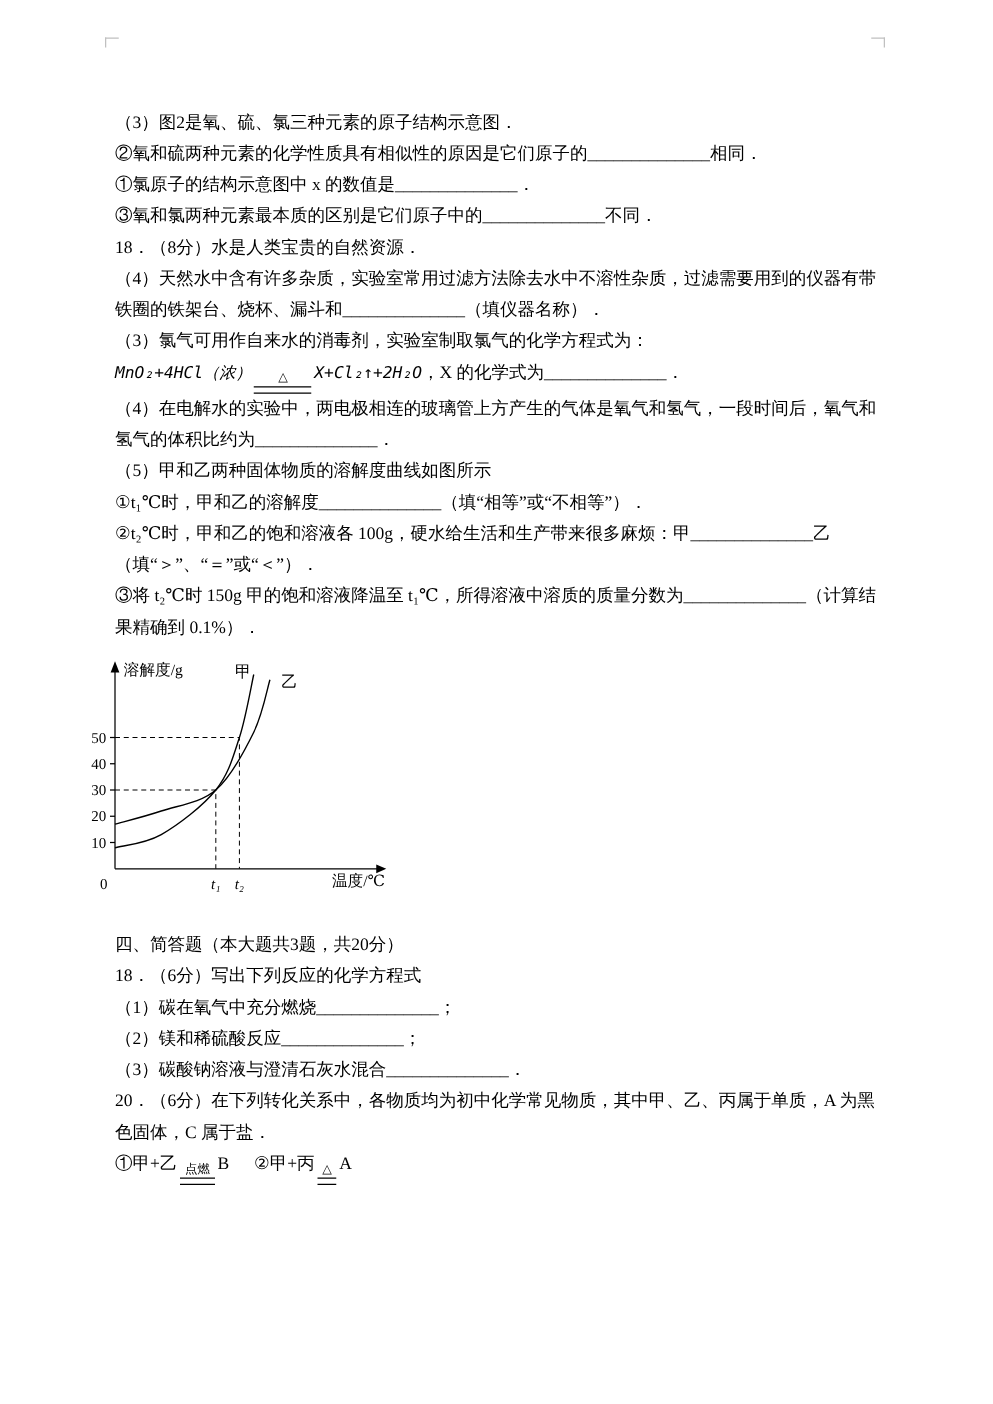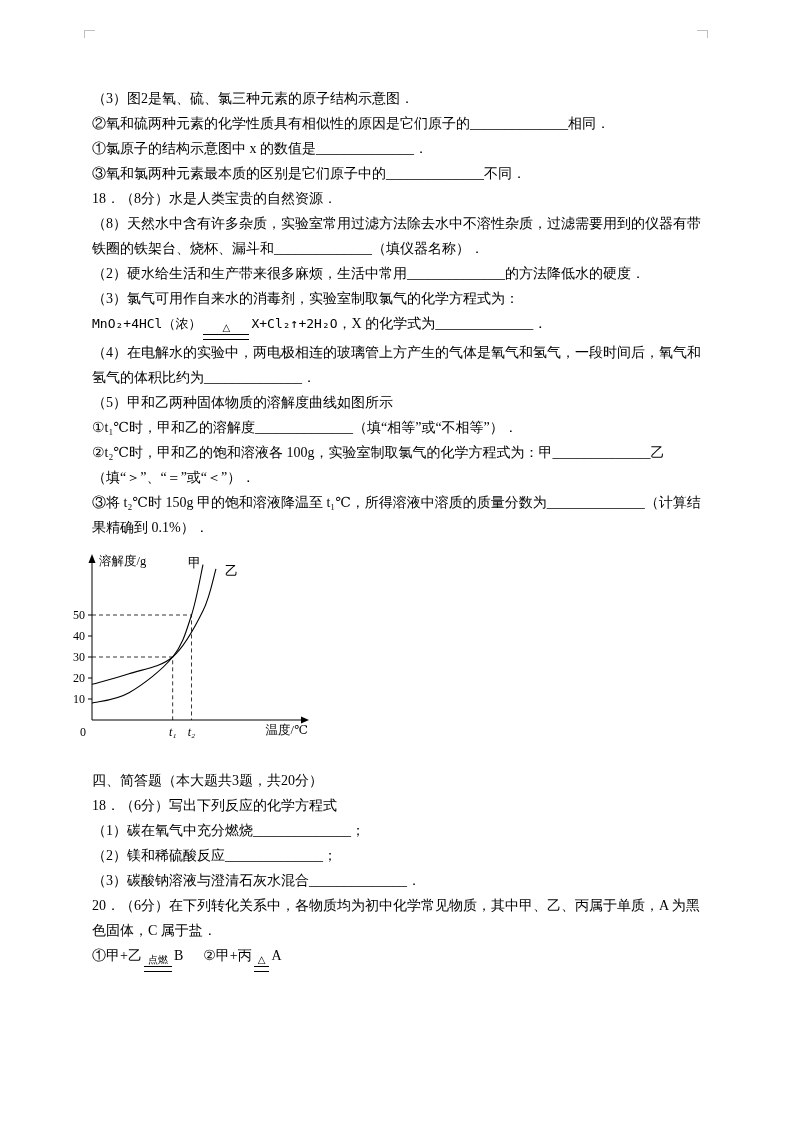--- a/index.html
+++ b/index.html
@@ -4,21 +4,21 @@
 <style>
   html,body{margin:0;padding:0;background:#ffffff;}
   .page{position:relative;width:794px;height:1123px;box-sizing:border-box;
         padding:86px 92px 12px 92px;background:#fff;color:#000;
         font-family:"Liberation Serif","DejaVu Serif",serif;
         font-size:14px;line-height:25px;overflow:hidden;}
   p.line{margin:0;}
   .section-head{font-weight:normal;margin-top:14px;}
   .eq-line{margin:5px 0 12px;}
   .q20-eq{margin-top:2px;}
-  .mono{font-family:"DejaVu Sans Mono","Liberation Mono",monospace;font-size:13px;}
+  .mono{font-family:"DejaVu Sans Mono","Liberation Mono",monospace;font-size:13px;font-style:italic;}
   .rxn{display:inline-block;vertical-align:-3px;text-align:center;line-height:1;margin:0 2px;}
   .rxn .c{display:block;font-size:10px;line-height:11px;padding:0 4px 1px;}
   .rxn .l{display:block;height:4px;border-top:1px solid #000;border-bottom:1px solid #000;}
   .rxn.wide{min-width:46px;}
   .gap{margin-left:20px;}
   .chart-wrap{margin:8px 0 10px -30px;}
   svg{overflow:visible;}
   svg text{font-family:"Liberation Serif","DejaVu Serif",serif;}
   .corner{position:absolute;width:10px;height:7px;}
   .corner.tl{left:84px;top:30px;border-left:1px solid #c0c0c0;border-top:1px solid #c0c0c0;}
@@ -30,30 +30,29 @@
 <div class="page">
   <div class="corner tl"></div>
   <div class="corner tr"></div>
 
   <p class="line">（3）图2是氧、硫、氯三种元素的原子结构示意图．</p>
   <p class="line">②氧和硫两种元素的化学性质具有相似性的原因是它们原子的______________相同．</p>
   <p class="line">①氯原子的结构示意图中 x 的数值是______________．</p>
   <p class="line">③氧和氯两种元素最本质的区别是它们原子中的______________不同．</p>
 
   <p class="line">18．（8分）水是人类宝贵的自然资源．</p>
-  <p class="line">（8）天然水中含有许多杂质，实验室常用过滤方法除去水中不溶性杂质，过滤需要用到的仪器有带铁圈的铁架台、烧杯、漏斗和______________（填仪器名称）．</p>
-  <p class="line">（2）硬水给生活和生产带来很多麻烦，生活中常用______________的方法降低水的硬度．</p>
+  <p class="line">（4）天然水中含有许多杂质，实验室常用过滤方法除去水中不溶性杂质，过滤需要用到的仪器有带铁圈的铁架台、烧杯、漏斗和______________（填仪器名称）．</p>
   <p class="line">（3）氯气可用作自来水的消毒剂，实验室制取氯气的化学方程式为：</p>
 
   <p class="line eq-line"><span class="mono">MnO₂+4HCl（浓）</span><span class="rxn wide"><span class="c">△</span><span class="l"></span></span><span class="mono">X+Cl₂↑+2H₂O</span><span>，X 的化学式为______________．</span></p>
 
   <p class="line">（4）在电解水的实验中，两电极相连的玻璃管上方产生的气体是氧气和氢气，一段时间后，氧气和氢气的体积比约为______________．</p>
   <p class="line">（5）甲和乙两种固体物质的溶解度曲线如图所示</p>
   <p class="line">①t₁℃时，甲和乙的溶解度______________（填“相等”或“不相等”）．</p>
-  <p class="line">②t₂℃时，甲和乙的饱和溶液各 100g，实验室制取氯气的化学方程式为：甲______________乙（填“＞”、“＝”或“＜”）．</p>
+  <p class="line">②t₂℃时，甲和乙的饱和溶液各 100g，硬水给生活和生产带来很多麻烦：甲______________乙（填“＞”、“＝”或“＜”）．</p>
   <p class="line">③将 t₂℃时 150g 甲的饱和溶液降温至 t₁℃，所得溶液中溶质的质量分数为______________（计算结果精确到 0.1%）．</p>
 
   <div class="chart-wrap">
     <svg id="chart-svg" width="320" height="202">
         <line x1="30" y1="12" x2="30" y2="172" stroke="#000"></line>
         <line x1="30" y1="172" x2="240" y2="172" stroke="#000"></line>
         <polygon points="26.5,15 33.5,15 30,6" fill="#000"></polygon>
         <polygon points="239,168.5 239,175.5 247,172" fill="#000"></polygon>
         <line x1="26" y1="151" x2="30" y2="151" stroke="#000"></line>
         <text x="23" y="155" text-anchor="end" font-size="12">10</text>

